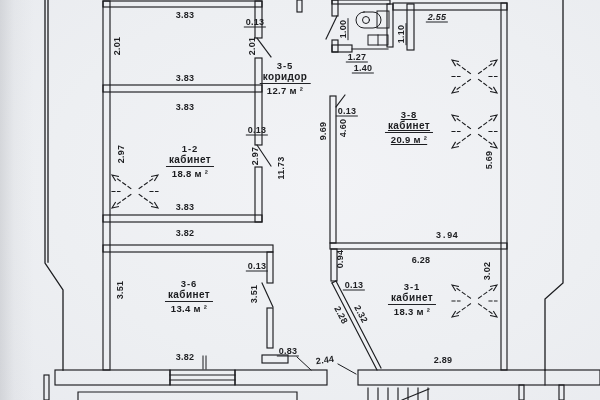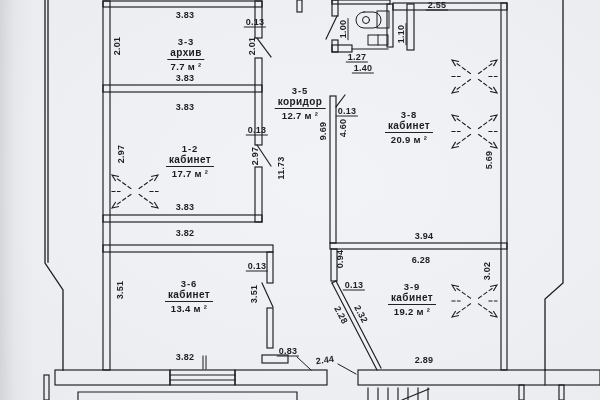--- a/index.html
+++ b/index.html
@@ -176,49 +176,44 @@
           <polyline points="490.60350620805144,315.6417411257188 497,317 493.6170298971235,311.4039734379612"></polyline>
           <line x1="470.45" y1="303.88" x2="455.259821298275" y2="314.68190485456" stroke-dasharray="3.5 3"></line>
           <polyline points="455.3829701028765,311.4039734379612 452,317 458.39649379194856,315.6417411257188"></polyline>
           <line x1="452" y1="301" x2="460" y2="301" stroke-dasharray="3 2.5"></line>
           <line x1="489" y1="301" x2="497" y2="301" stroke-dasharray="3 2.5"></line>
         </g>
       </g>
   </svg>
 
   <div id="labels">
-      <div class="room-label" style="left: 186px; top: 36px;">
-        <div class="rnum">3-3</div>
-        <div class="rname">архив</div>
-        <div class="rarea">7.7 м ²</div>
-      </div>
       <div class="room-label" style="left: 190px; top: 143px;">
         <div class="rnum">1-2</div>
         <div class="rname">кабинет</div>
-        <div class="rarea">17.7 м ²</div>
+        <div class="rarea">18.8 м ²</div>
       </div>
       <div class="room-label" style="left: 189px; top: 278px;">
         <div class="rnum">3-6</div>
         <div class="rname">кабинет</div>
         <div class="rarea">13.4 м ²</div>
       </div>
-      <div class="room-label" style="left: 300px; top: 60px; margin-top: 25px;">
+      <div class="room-label" style="left: 285px; top: 60px;">
         <div class="rnum">3-5</div>
         <div class="rname">коридор</div>
         <div class="rarea">12.7 м ²</div>
       </div>
-      <div class="room-label" style="left: 409px; top: 109px;">
+      <div class="room-label" style="left: 409px; top: 109px; text-decoration: underline;">
         <div class="rnum">3-8</div>
         <div class="rname">кабинет</div>
         <div class="rarea">20.9 м ²</div>
       </div>
       <div class="room-label" style="left: 412px; top: 281px;">
-        <div class="rnum">3-9</div>
-        <div class="rname">кабинет</div>
-        <div class="rarea">19.2 м ²</div>
+        <div class="rnum">3-1</div>
+        <div class="rname">кабинет</div>
+        <div class="rarea">18.3 м ²</div>
       </div>
       <span class="dim" style="left: 185px; top: 15px; transform: translate(-50%, -50%) rotate(0deg);">3.83</span>
       <span class="dim u" style="left: 255px; top: 22px; transform: translate(-50%, -50%) rotate(0deg);">0.13</span>
       <span class="dim" style="left: 117px; top: 46px; transform: translate(-50%, -50%) rotate(-90deg);">2.01</span>
       <span class="dim" style="left: 252px; top: 46px; transform: translate(-50%, -50%) rotate(-90deg);">2.01</span>
       <span class="dim" style="left: 185px; top: 78px; transform: translate(-50%, -50%) rotate(0deg);">3.83</span>
       <span class="dim" style="left: 185px; top: 107px; transform: translate(-50%, -50%) rotate(0deg);">3.83</span>
       <span class="dim u" style="left: 257px; top: 130px; transform: translate(-50%, -50%) rotate(0deg);">0.13</span>
       <span class="dim" style="left: 121px; top: 154px; transform: translate(-50%, -50%) rotate(-90deg);">2.97</span>
       <span class="dim" style="left: 255px; top: 156px; transform: translate(-50%, -50%) rotate(-90deg);">2.97</span>
@@ -228,27 +223,27 @@
       <span class="dim u" style="left: 257px; top: 266px; transform: translate(-50%, -50%) rotate(0deg);">0.13</span>
       <span class="dim" style="left: 120px; top: 290px; transform: translate(-50%, -50%) rotate(-90deg);">3.51</span>
       <span class="dim" style="left: 254px; top: 294px; transform: translate(-50%, -50%) rotate(-90deg);">3.51</span>
       <span class="dim" style="left: 185px; top: 357px; transform: translate(-50%, -50%) rotate(0deg);">3.82</span>
       <span class="dim u" style="left: 288px; top: 351px; transform: translate(-50%, -50%) rotate(0deg);">0.83</span>
       <span class="dim" style="left: 325px; top: 360px; transform: translate(-50%, -50%) rotate(-8deg);">2.44</span>
       <span class="dim u" style="left: 343px; top: 29px; transform: translate(-50%, -50%) rotate(-90deg);">1.00</span>
       <span class="dim u" style="left: 357px; top: 57px; transform: translate(-50%, -50%) rotate(0deg);">1.27</span>
       <span class="dim u" style="left: 363px; top: 68px; transform: translate(-50%, -50%) rotate(0deg);">1.40</span>
       <span class="dim u" style="left: 401px; top: 34px; transform: translate(-50%, -50%) rotate(-90deg);">1.10</span>
-      <span class="dim u" style="left: 437px; top: 5px; transform: translate(-50%, -50%) rotate(0deg);">2.55</span>
+      <span class="dim u" style="left: 437px; top: 17px; transform: translate(-50%, -50%) rotate(0deg); font-style: italic;">2.55</span>
       <span class="dim" style="left: 323px; top: 131px; transform: translate(-50%, -50%) rotate(-90deg);">9.69</span>
       <span class="dim" style="left: 343px; top: 128px; transform: translate(-50%, -50%) rotate(-90deg);">4.60</span>
       <span class="dim u" style="left: 347px; top: 111px; transform: translate(-50%, -50%) rotate(0deg);">0.13</span>
       <span class="dim" style="left: 489px; top: 160px; transform: translate(-50%, -50%) rotate(-90deg);">5.69</span>
-      <span class="dim" style="left: 424px; top: 236px; transform: translate(-50%, -50%) rotate(0deg);">3.94</span>
+      <span class="dim" style="left: 447px; top: 236px; transform: translate(-50%, -50%) rotate(0deg); font-family: Liberation Mono, monospace;">3.94</span>
       <span class="dim" style="left: 421px; top: 260px; transform: translate(-50%, -50%) rotate(0deg);">6.28</span>
       <span class="dim" style="left: 340px; top: 259px; transform: translate(-50%, -50%) rotate(-90deg);">0.94</span>
       <span class="dim u" style="left: 354px; top: 285px; transform: translate(-50%, -50%) rotate(0deg);">0.13</span>
       <span class="dim" style="left: 341px; top: 315px; transform: translate(-50%, -50%) rotate(62deg);">2.28</span>
       <span class="dim" style="left: 361px; top: 314px; transform: translate(-50%, -50%) rotate(62deg);">2.32</span>
       <span class="dim" style="left: 487px; top: 271px; transform: translate(-50%, -50%) rotate(-90deg);">3.02</span>
-      <span class="dim" style="left: 424px; top: 360px; transform: translate(-50%, -50%) rotate(0deg);">2.89</span>
+      <span class="dim" style="left: 443px; top: 360px; transform: translate(-50%, -50%) rotate(0deg);">2.89</span>
     </div>
 </div>
 
 </body></html>

